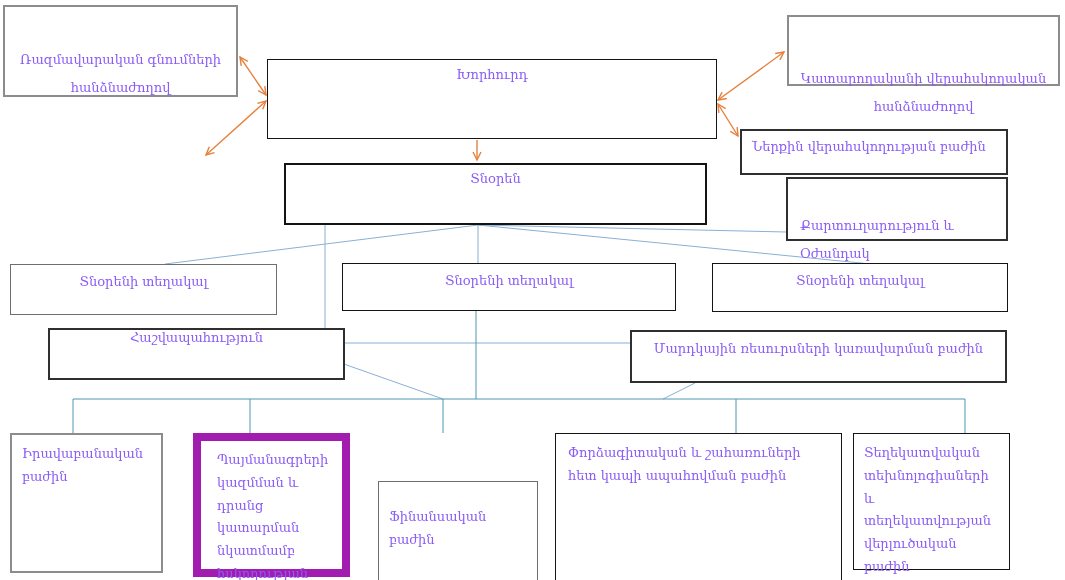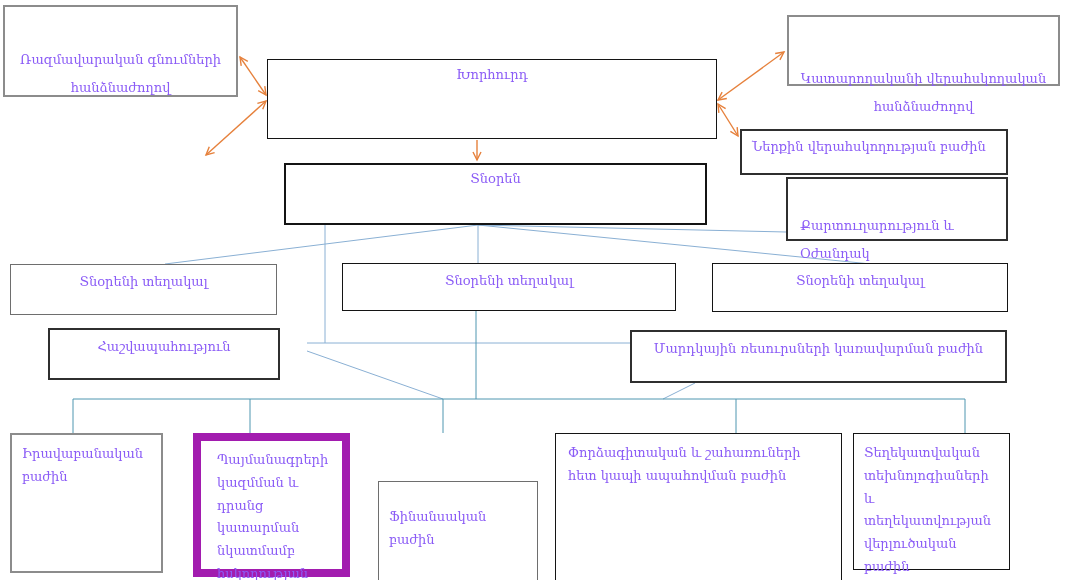--- a/index.html
+++ b/index.html
@@ -22,21 +22,21 @@
   .n-strategic{left:3px;top:5px;width:235px;height:92px;border:2px solid #8c8c8c;padding-top:12px;line-height:2.1;}
   .n-council{left:267px;top:59px;width:450px;height:80px;border:1px solid #141414;padding-top:5px;line-height:1.5;}
   .n-performance{left:787px;top:15px;width:273px;height:71px;border:2px solid #8c8c8c;padding-top:21px;line-height:2.1;}
   .n-internal{left:740px;top:117px;width:268px;height:46px;border:2px solid #2f2f2f;padding:8px 10px;margin-top:12px;}
   .n-actuary{left:6px;top:157px;width:262px;height:91px;border:1px solid #141414;padding:6px 12px;line-height:1.6;}
   .n-director{left:284px;top:163px;width:423px;height:62px;border:2px solid #141414;padding-top:6px;}
   .n-secretariat{left:786px;top:177px;width:222px;height:64px;border:2px solid #2f2f2f;padding:5px 12px;line-height:2.15;}
   .n-dep1{left:10px;top:264px;width:267px;height:51px;border:1.5px solid #6e6e6e;padding-top:9px;}
   .n-dep2{left:342px;top:263px;width:334px;height:48px;border:1px solid #141414;padding-top:9px;}
   .n-dep3{left:712px;top:263px;width:296px;height:49px;border:1px solid #141414;padding-top:9px;}
-  .n-accounting{left:48px;top:328px;width:232px;height:52px;border:2px solid #2f2f2f;padding-top:9px;}
+  .n-accounting{left:48px;top:328px;width:297px;height:52px;border:2px solid #2f2f2f;}
   .n-hr{left:630px;top:330px;width:377px;height:53px;border:2px solid #2f2f2f;padding-top:9px;}
   .n-legal{left:10px;top:433px;width:153px;height:140px;border:2px solid #8c8c8c;padding:8px 10px;line-height:1.75;}
   .n-contracts{left:193px;top:433px;width:157px;height:144px;border:8px solid #a21caf;padding:8px 16px;line-height:1.75;}
   .n-finance{left:378px;top:433px;width:160px;height:181px;border:1.5px solid #6e6e6e;padding:24px 10px;line-height:1.75;margin-top:48px;}
   .n-expert{left:555px;top:433px;width:287px;height:168px;border:1px solid #141414;padding:8px 12px;line-height:1.75;}
   .n-it{left:853px;top:433px;width:157px;height:137px;border:1px solid #141414;padding:8px 10px;line-height:1.75;}
 </style>
 </head>
 <body>
 

